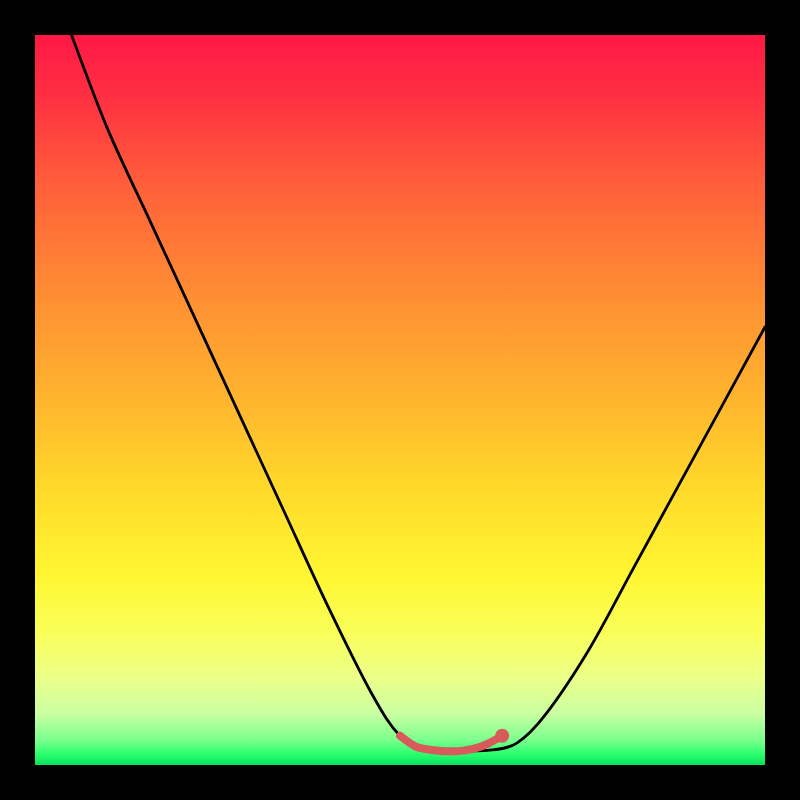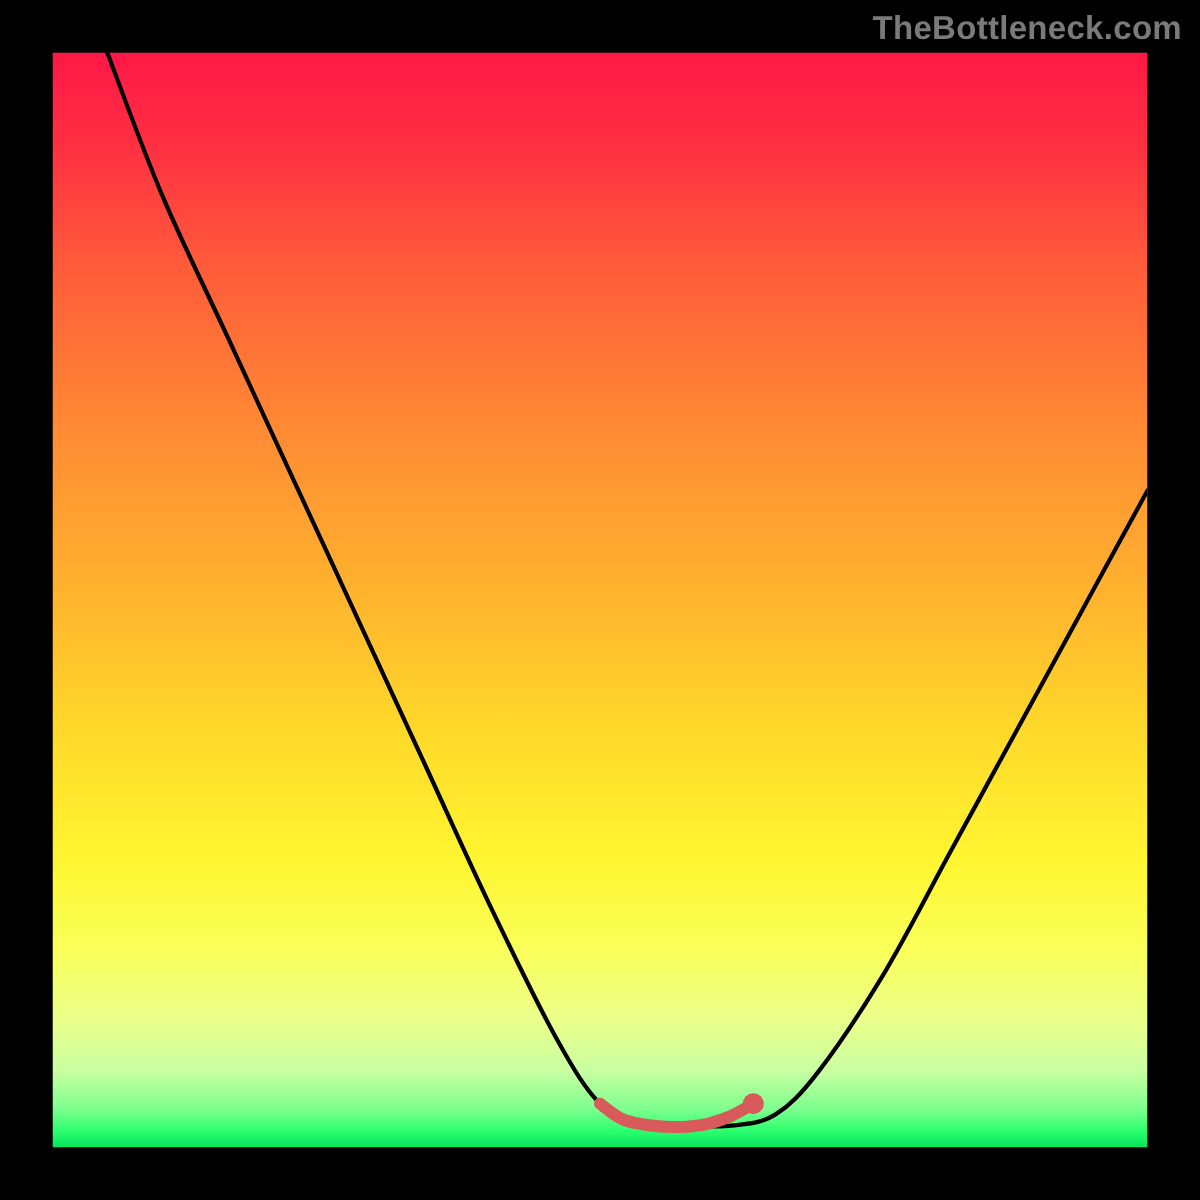--- a/index.html
+++ b/index.html
@@ -59,21 +59,20 @@
     position: absolute;
     left: 0; top: 0; width: 100%; height: 100%;
     z-index: 5;
   }
 </style>
 </head>
 <body>
 
 <div class="frame">
 
-  <div class="watermark">TheBottleneck.com</div>
 
   <div class="plot-area">
     <div class="gradient"></div>
 
     <svg class="curve" viewBox="0 0 730 730" preserveAspectRatio="none">
       <path id="main-curve" fill="none" stroke="#000" stroke-width="2.8" stroke-linecap="round" stroke-linejoin="round" d="M 36.5 0 C 42.583333333333336 15.816666666666663 59.61666666666667 63.26666666666665 73 94.89999999999998 C 86.38333333333333 126.5333333333333 102.2 158.16666666666663 116.8 189.79999999999995 C 131.4 221.43333333333328 146 253.06666666666663 160.6 284.7 C 175.2 316.3333333333333 189.8 347.9666666666667 204.4 379.6 C 219 411.23333333333335 233.60000000000002 442.8666666666667 248.20000000000002 474.5 C 262.8 506.1333333333333 277.4 538.9833333333333 292 569.4 C 306.6 599.8166666666666 323.6333333333333 635.1 335.8 657 C 347.9666666666667 678.9 355.26666666666665 691.0666666666666 365 700.8 C 374.73333333333335 710.5333333333333 384.4666666666667 712.9666666666667 394.20000000000005 715.4 C 403.9333333333334 717.8333333333333 413.66666666666663 715.4 423.4 715.4 C 433.1333333333333 715.4 442.8666666666667 716.6166666666667 452.6 715.4 C 462.33333333333337 714.1833333333333 472.0666666666667 714.1833333333334 481.8 708.1 C 491.5333333333333 702.0166666666667 498.83333333333326 694.7166666666667 510.99999999999994 678.9 C 523.1666666666666 663.0833333333333 540.1999999999999 637.5333333333334 554.8 613.2 C 569.4 588.8666666666667 583.9999999999999 559.6666666666666 598.5999999999999 532.9 C 613.1999999999999 506.1333333333333 627.8 479.3666666666667 642.4 452.6 C 657 425.83333333333337 671.5999999999999 399.06666666666666 686.1999999999999 372.3 C 700.8 345.53333333333336 722.7 305.3833333333333 730 292"></path>
       <path id="flat-highlight" fill="none" stroke="#d95a5a" stroke-width="8" stroke-linecap="round" stroke-linejoin="round" d="M 365 700.8 C 367.43333333333334 702.5033333333333 374.73333333333335 708.7083333333333 379.6 711.02 C 384.4666666666667 713.3316666666667 389.33333333333337 713.8183333333333 394.20000000000005 714.67 C 399.0666666666667 715.5216666666666 403.93333333333334 715.8866666666667 408.8 716.13 C 413.6666666666667 716.3733333333333 418.5333333333333 716.495 423.4 716.13 C 428.26666666666665 715.765 433.1333333333333 715.1566666666668 438 713.94 C 442.8666666666667 712.7233333333334 447.73333333333335 711.0200000000001 452.6 708.83 C 457.4666666666667 706.64 464.76666666666665 702.1383333333333 467.2 700.8"></path>
       <circle id="marker-dot" r="7" fill="#d95a5a" cx="467.2" cy="700.8"></circle>
     </svg>
   </div>

